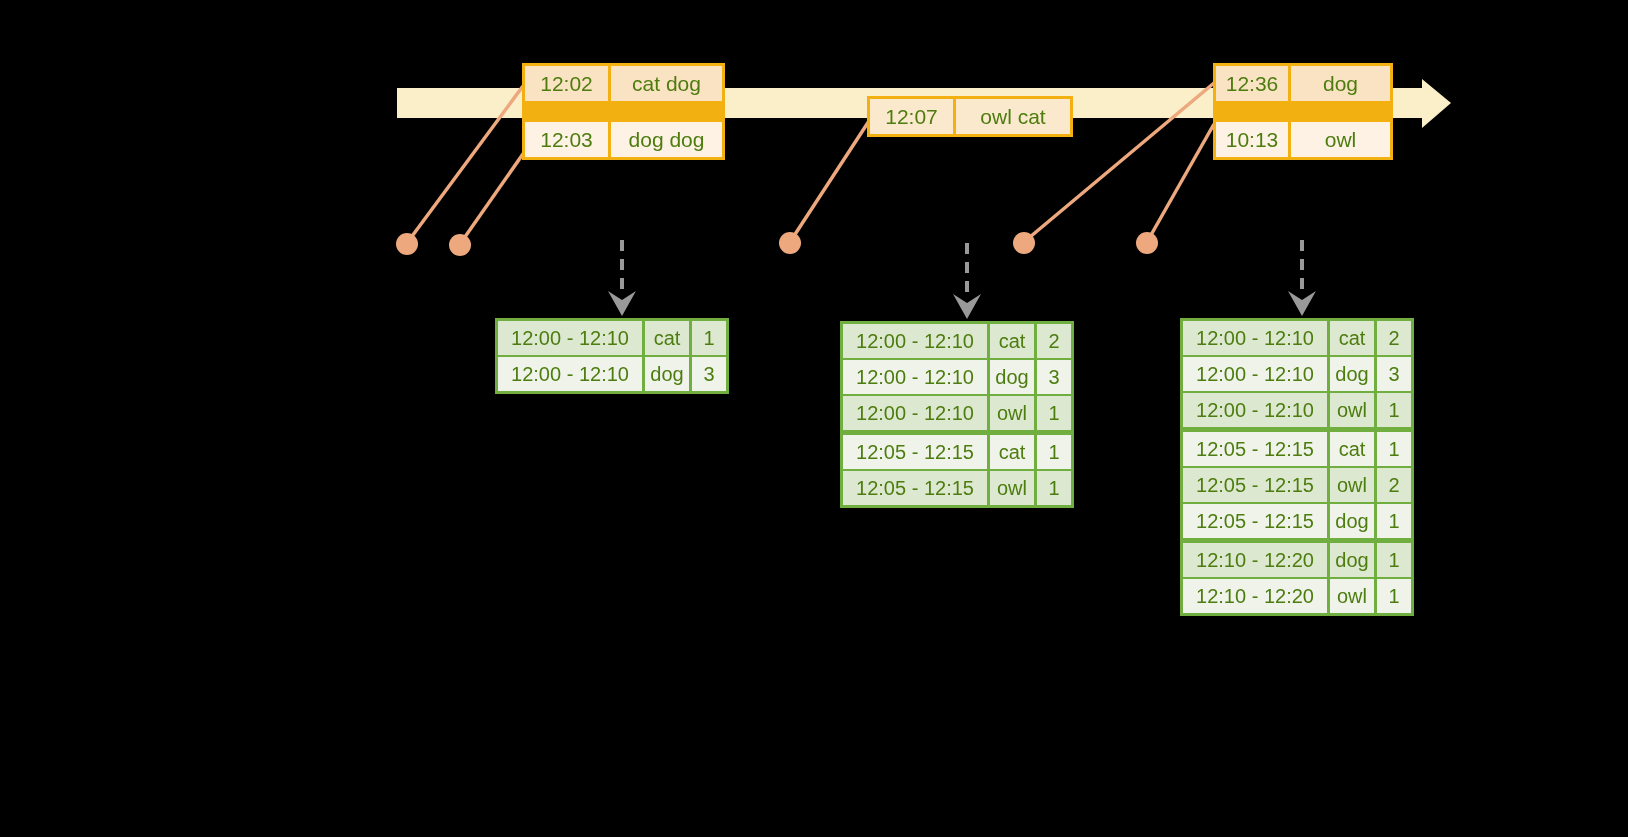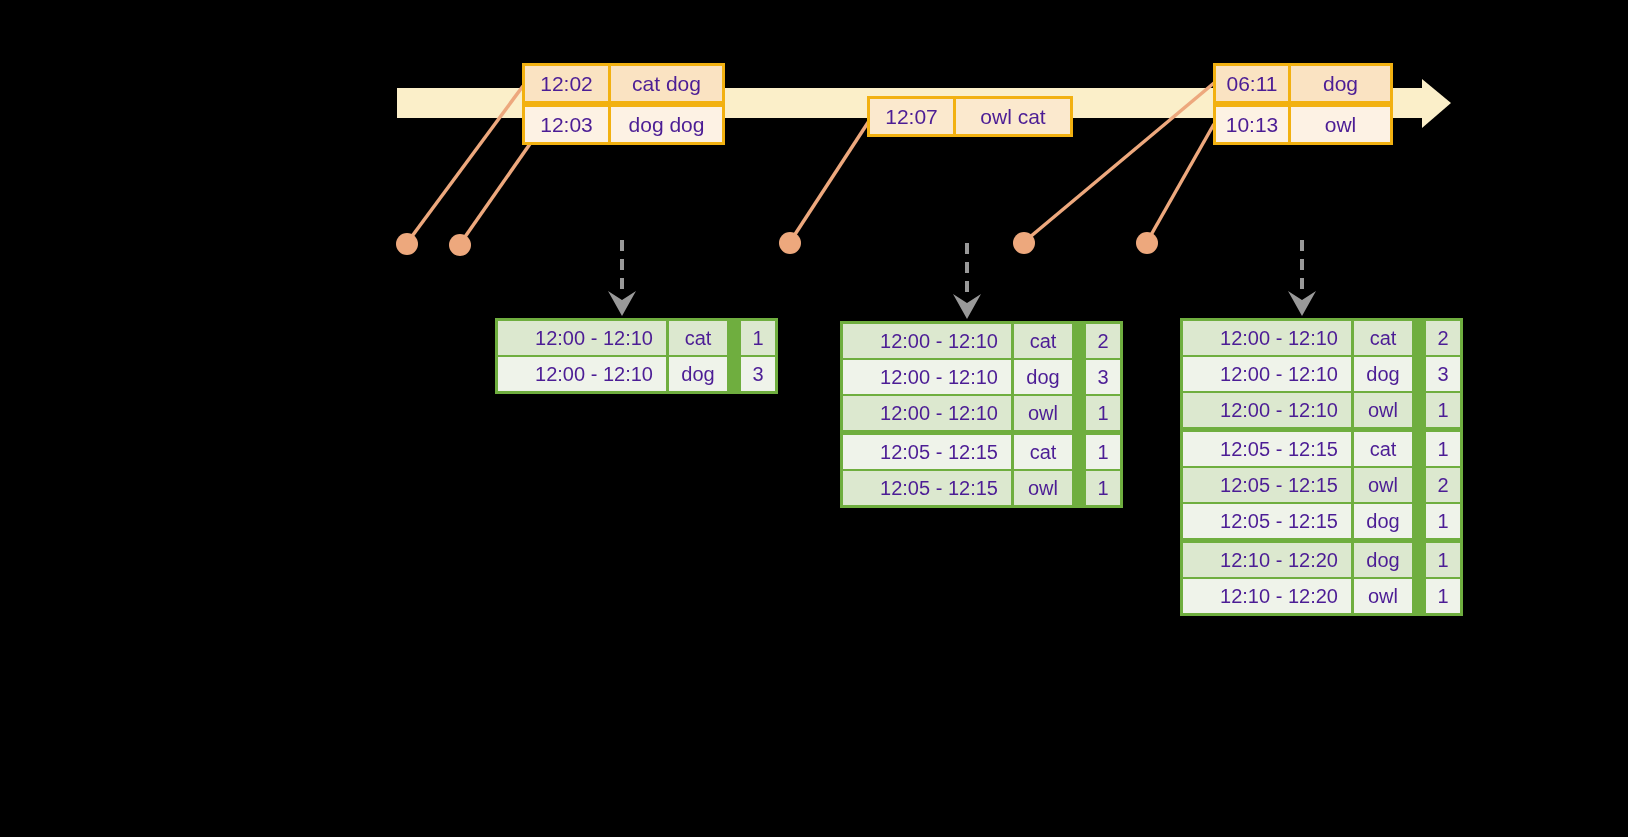--- a/index.html
+++ b/index.html
@@ -7,40 +7,40 @@
     padding: 0;
     background: #000000;
   }
   .canvas {
     position: relative;
     width: 1628px;
     height: 837px;
     background: #000000;
     overflow: hidden;
     font-family: "Liberation Sans", sans-serif;
-    color: #4c1d95;
+    color: #4d7c0f;
   }
   .layer-svg {
     position: absolute;
     left: 0;
     top: 0;
     z-index: 1;
   }
   
   .etable {
     position: absolute;
     z-index: 2;
     border: 3px solid #f2b111;
     background: #f2b111;
     box-sizing: border-box;
   }
   .erow {
     display: flex;
   }
-  .erow + .erow { margin-top: 6px; }
+  .erow + .erow { margin-top: 21px; }
   .ecell {
     height: 35px;
     line-height: 35px;
     text-align: center;
     font-size: 21px;
     white-space: nowrap;
   }
   .ecell.time  { width: 83px;  margin-right: 3px; }
   .ecell.words { width: 111px; }
   .etable.narrow .ecell.time  { width: 72px; }
@@ -62,22 +62,22 @@
   }
   .rrow + .rrow { margin-top: 2px; }
   .rrow.group-break { margin-top: 5px; }
   .rcell {
     height: 34px;
     line-height: 34px;
     text-align: center;
     font-size: 20px;
     white-space: nowrap;
   }
-  .rcell.window { width: 144px; margin-right: 3px; padding-left: 24px; }
-  .rcell.word   { width: 58px;  margin-right: 14px; }
+  .rcell.window { width: 144px; margin-right: 3px; }
+  .rcell.word   { width: 44px;  margin-right: 3px; }
   .rcell.count  { width: 34px; }
   .rfill-dark  { background: #dce8cf; }
   .rfill-light { background: #eff3ea; }
 </style>
 </head>
 <body>
 
 <div class="canvas">
 
   <svg class="layer-svg" width="1628" height="837" viewBox="0 0 1628 837">
@@ -128,21 +128,21 @@
 
   <div class="etable mid" style="left:867px; top:83px;margin-top:13px;">
     <div class="erow">
       <div class="ecell time efill-mid">12:07</div>
       <div class="ecell words efill-mid">owl cat</div>
     </div>
   </div>
 
   <div class="etable narrow" style="left:1213px; top:63px;">
     <div class="erow">
-      <div class="ecell time efill-dark">06:11</div>
+      <div class="ecell time efill-dark">12:36</div>
       <div class="ecell words efill-dark">dog</div>
     </div>
     <div class="erow">
       <div class="ecell time efill-light">10:13</div>
       <div class="ecell words efill-light">owl</div>
     </div>
   </div>
 
   <div class="rtable" style="left:495px; top:318px;">
     <div class="rrow">

